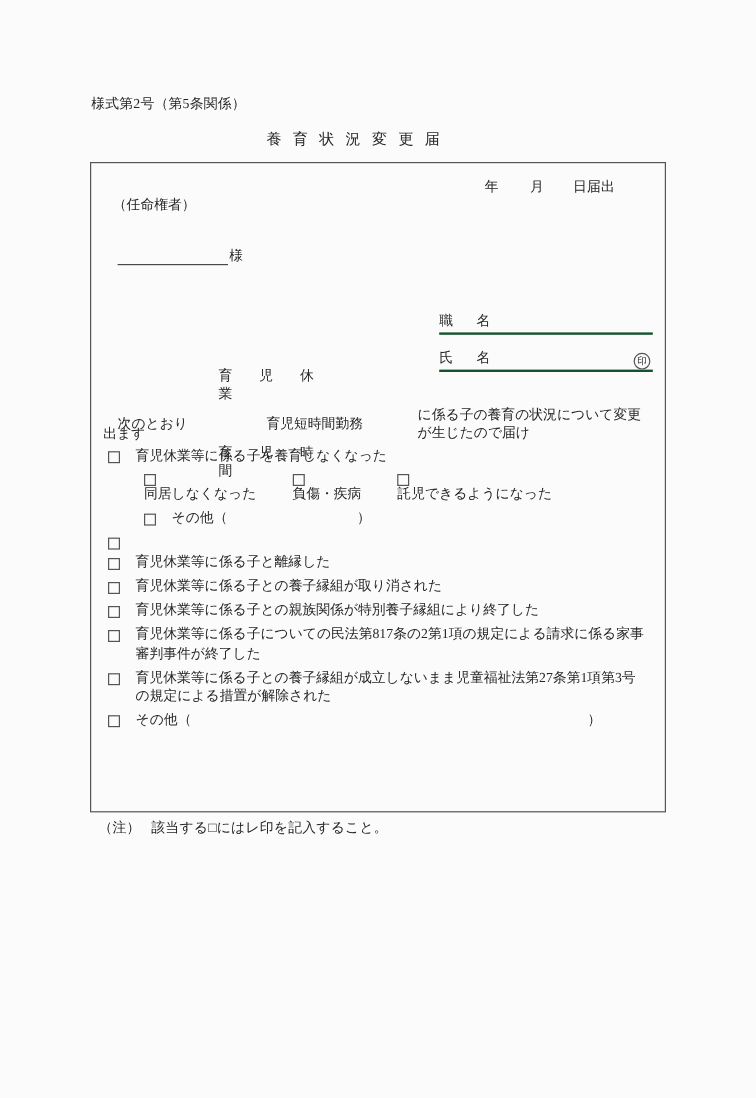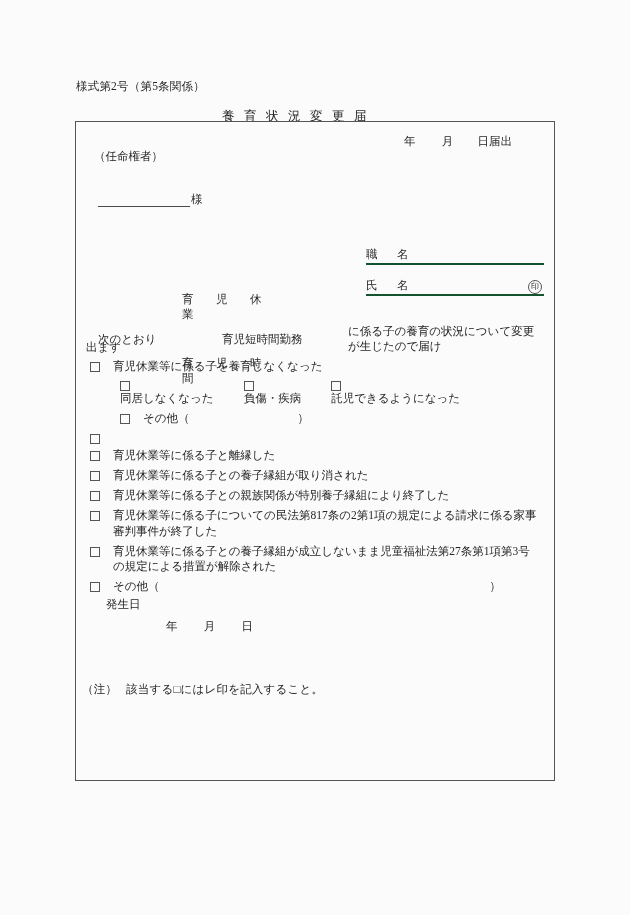--- a/index.html
+++ b/index.html
@@ -35,23 +35,23 @@
     top: 108px;
     font-size: 12.5px;
     letter-spacing: 9.5px;
     white-space: nowrap;
   }
 
   
   .frame {
     position: absolute;
     left: 75px;
-    top: 121px;
+    top: 135px;
     width: 480px;
-    height: 660px;
+    height: 542px;
     border: 1px solid #555;
     box-sizing: border-box;
     text-decoration: underline;
   }
 
   .abs { position: absolute; white-space: nowrap; }
 
   .submit-date {
     left: 328px;
     top: 12px;
@@ -326,26 +326,20 @@
         <span class="ck-text"><span>育児休業等に係る子との養子縁組が成立しないまま児童福祉法第27条第1項第3号</span><br><span>の規定による措置が解除された</span></span>
       </div>
 
       <div class="ck-row">
         <span class="box"></span>
         <span class="ck-text"><span>その他（</span><span class="paren-fill-wide"></span><span>）</span></span>
       </div>
 
     </div>
 
-    <div class="occur">
-      <div>発生日</div>
-      <div class="occur-date">
-        <span>年</span><span class="sp-w"></span><span>月</span><span class="sp-w"></span><span>日</span>
-      </div>
-    </div>
 
   </div>
 
   <div class="note">
     <span>（注）</span><span class="note-gap"></span><span>該当する□にはレ印を記入すること。</span>
   </div>
 
 </div>
 
 </body></html>

